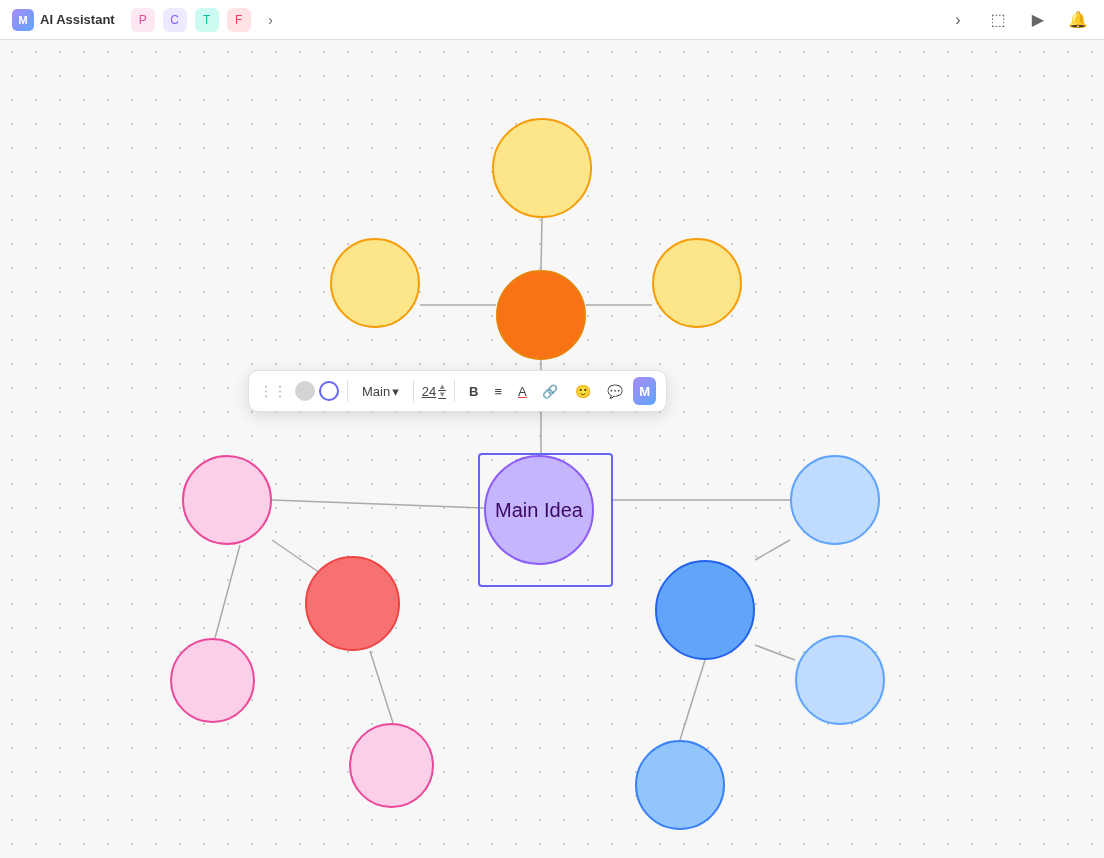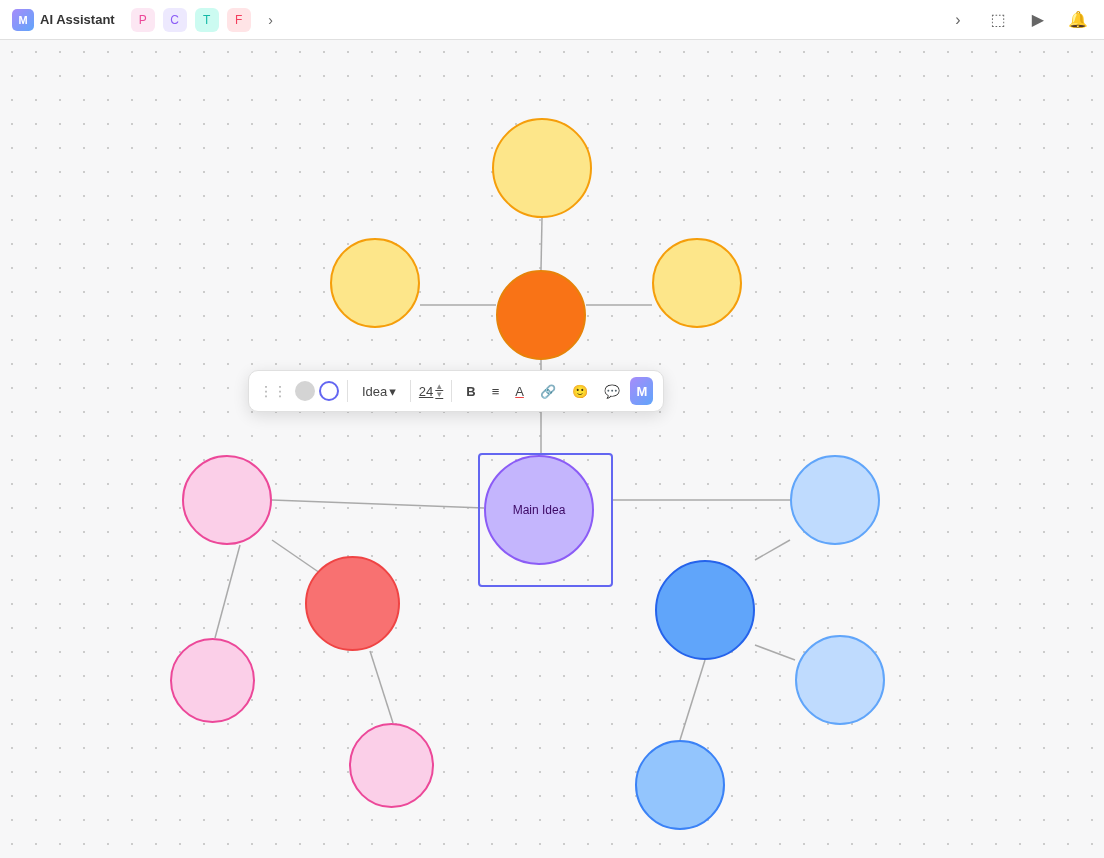--- a/index.html
+++ b/index.html
@@ -176,21 +176,21 @@
 
     
     .node-main {
       width: 110px; height: 110px;
       background: #c4b5fd;
       border: 2.5px solid #8b5cf6;
       top: 415px; left: 484px;
       border-radius: 50%;
     }
     .node-main-text {
-      font-size: 12px;
+      font-size: 20px;
       color: #3b0764;
       text-align: center;
     }
 
     
     .selection-box {
       position: absolute;
       top: 413px;
       left: 478px;
       width: 135px;
@@ -309,21 +309,21 @@
   <div class="node node-orange-left"></div>
   <div class="node node-orange-center"></div>
   <div class="node node-orange-right"></div>
 
   <div class="floating-toolbar">
     <span class="tb-handle">⋮⋮</span>
     <div class="tb-circle-fill"></div>
     <div class="tb-circle-outline"></div>
     <div class="tb-divider"></div>
     <button class="tb-btn">
-      <span>Idea</span>
+      <span>Main</span>
       <span>▾</span>
     </button>
     <div class="tb-divider"></div>
     <div class="tb-size">
       <span>24</span>
       <div class="tb-size-arrows">
         <span class="tb-size-arrow">▲</span>
         <span class="tb-size-arrow">▼</span>
       </div>
     </div>

